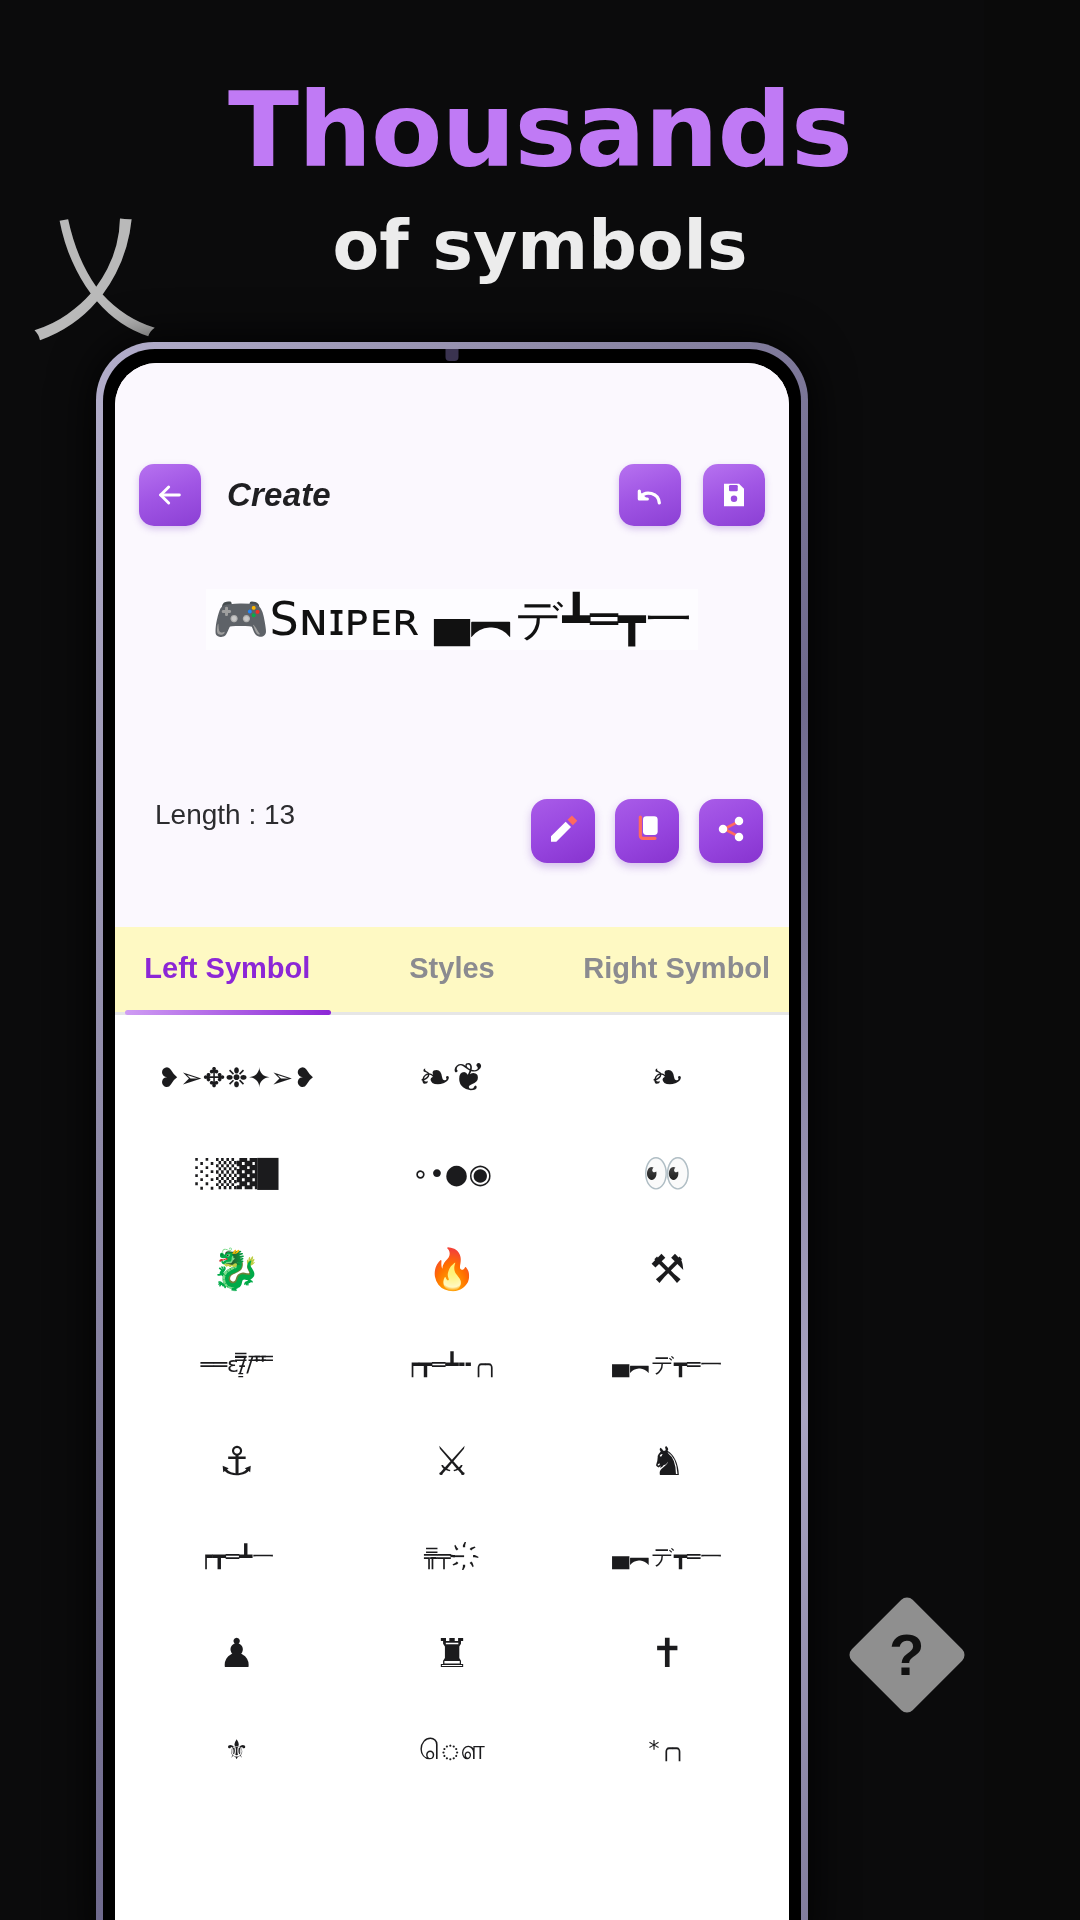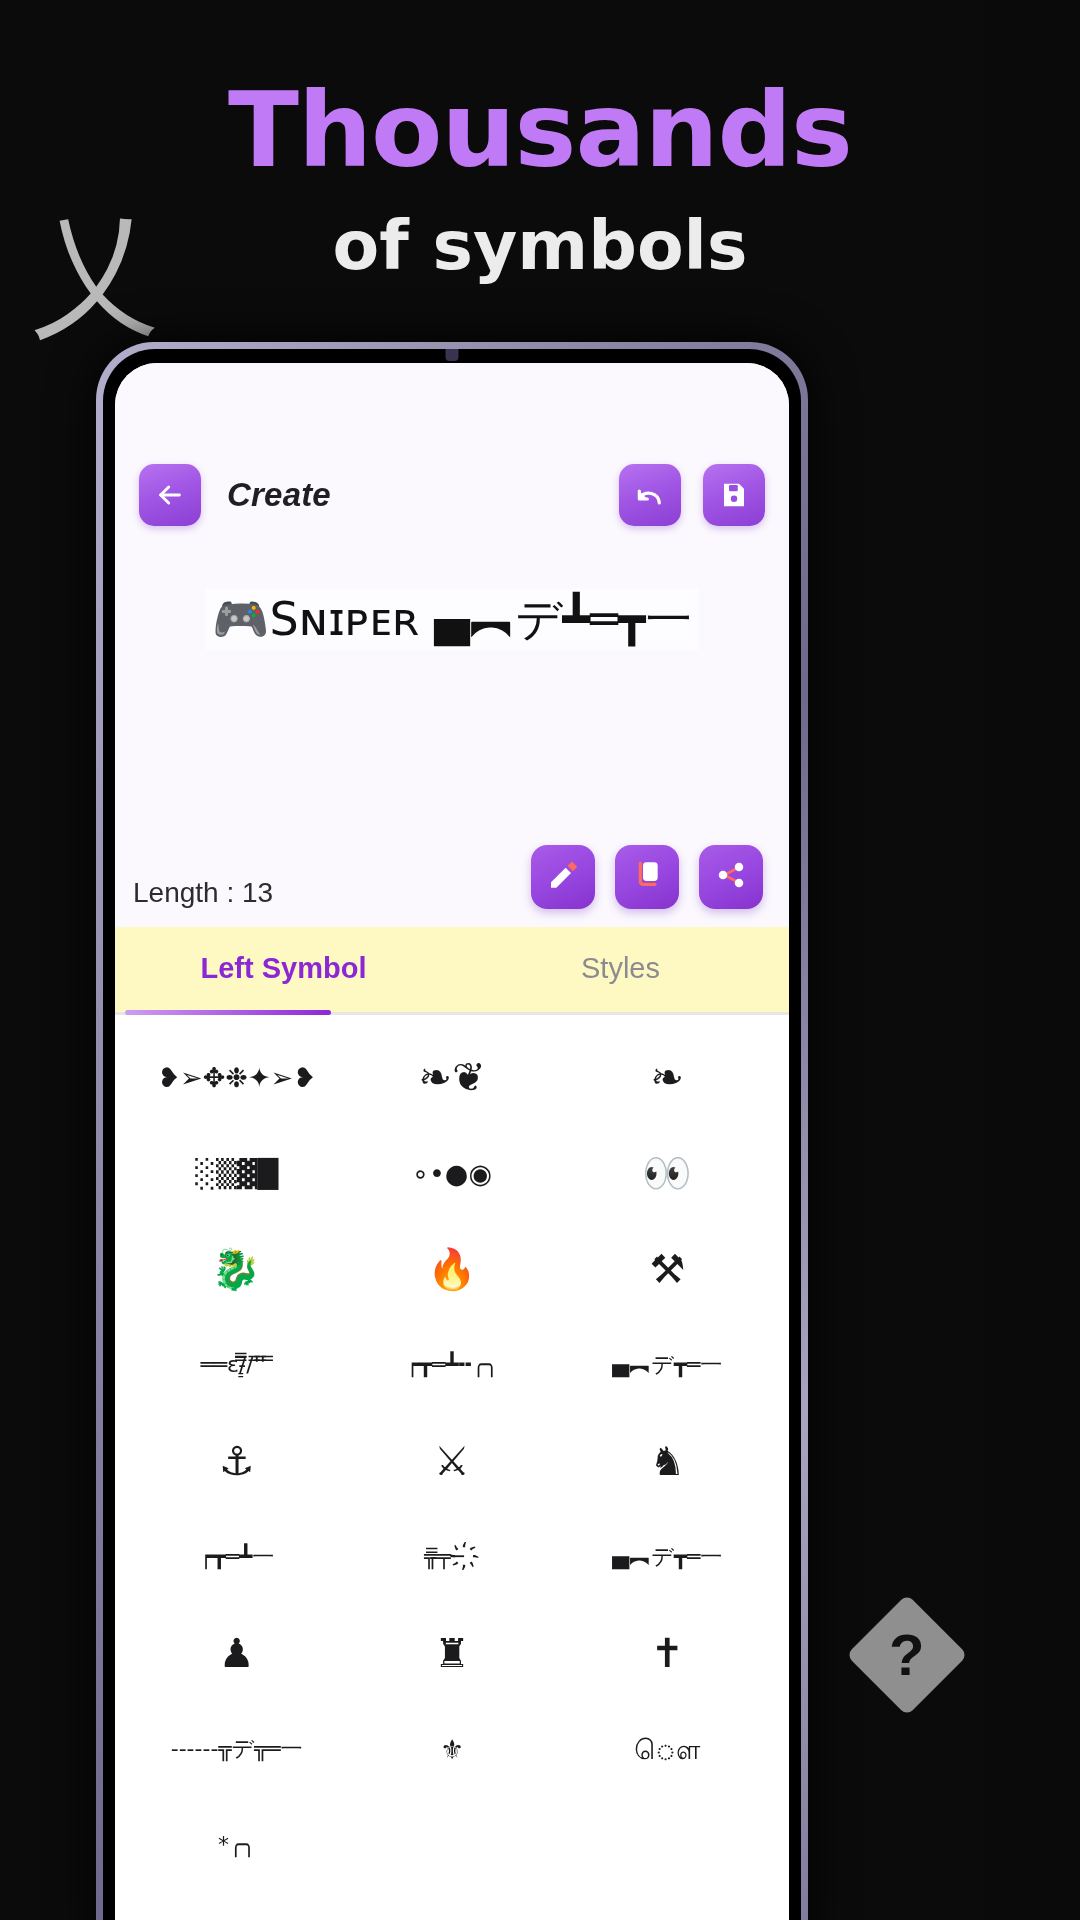--- a/index.html
+++ b/index.html
@@ -158,22 +158,22 @@
     white-space: nowrap;
     letter-spacing: 0px;
     text-align: center;
   }
 
   
   #meta-row {
     background: #fbf8fe;
     height: 128px;
     display: flex;
-    align-items: flex-end;
-    padding: 0 26px 18px 18px;
+    align-items: flex-start;
+    padding: 0 26px 18px 40px;
   }
   #length-label {
     font-size: 28px;
     color: #2c2c2f;
   }
   #meta-actions {
     margin-left: auto;
     display: flex;
     gap: 20px;
   }
@@ -195,21 +195,21 @@
     height: 88px;
     align-items: flex-end;
     border-bottom: 3px solid #e6e6e6;
     position: relative;
   }
   .tab {
     flex: 1 1 0;
     text-align: center;
     font-size: 29px;
     color: #8b8b90;
-    font-weight: 400;
+    font-weight: 700;
     line-height: 88px;
   }
   .tab.active {
     color: #8c27d6;
     font-weight: 600;
   }
   #tab-indicator {
     position: absolute;
     bottom: -3px;
     left: 1.5%;
@@ -344,20 +344,21 @@
                   <circle cx="18" cy="18" r="3.2" fill="#fff" stroke="none"></circle>
                 </svg>
               </span>
             </div>
           </div>
         </div>
 
         <div id="tabs">
           <div class="tab active">Left Symbol</div>
           <div class="tab">Styles</div>
+          <div class="tab">Right Symbol</div>
           <div id="tab-indicator"></div>
         </div>
 
         <div id="grid">
             <div class="sym-cell small">❥➢✥❉✦➢❥</div>
             <div class="sym-cell big">❧❦</div>
             <div class="sym-cell big">❧</div>
             <div class="sym-cell small">░▒▓█</div>
             <div class="sym-cell small">∘•●◉</div>
             <div class="sym-cell big">👀</div>
@@ -369,21 +370,20 @@
             <div class="sym-cell tiny">▄︻デ┳═一</div>
             <div class="sym-cell big">⚓</div>
             <div class="sym-cell big">⚔</div>
             <div class="sym-cell big">♞</div>
             <div class="sym-cell tiny">┍┳═┻一</div>
             <div class="sym-cell tiny">╦̵̵̿╤─ ҉</div>
             <div class="sym-cell tiny">▄︻デ┳═一</div>
             <div class="sym-cell big">♟</div>
             <div class="sym-cell big">♜</div>
             <div class="sym-cell big">✝</div>
-            <div class="sym-cell tiny">------╦デ╦═一</div>
             <div class="sym-cell small">⚜</div>
             <div class="sym-cell small">ௌ</div>
             <div class="sym-cell tiny">*╭╮</div>
           </div>
 
       </div>
     </div>
   </div>
 
   <div id="help-badge">

